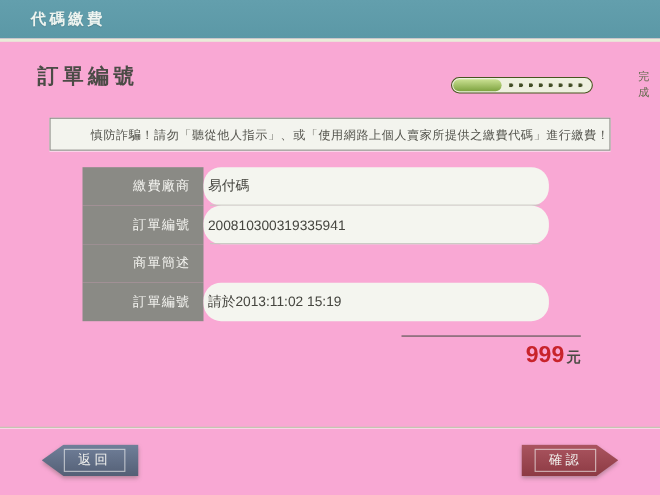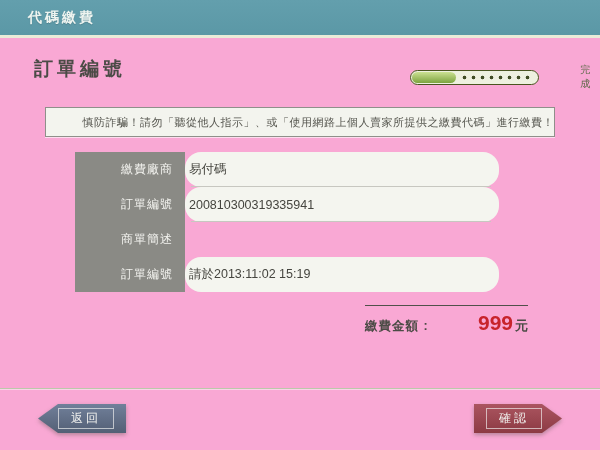--- a/index.html
+++ b/index.html
@@ -134,21 +134,20 @@
       <div class="cell-label">商單簡述</div>
     </div>
     <div class="row">
       <div class="cell-label">訂單編號</div>
       <div class="cell-value">請於2013:11:02 15:19</div>
     </div>
   </div>
 
   <div class="amount-divider"></div>
   <div class="amount-row">
-    <span class="amount-label">繳費金額 :</span>
     <span class="amount-value">999</span>
     <span class="amount-unit">元</span>
   </div>
 
   <div class="footer-divider"></div>
 
   <div class="btn-shadow" id="back-wrap">
     <button class="btn btn-back">
       <span class="btn-inner">返回</span>
     </button>

